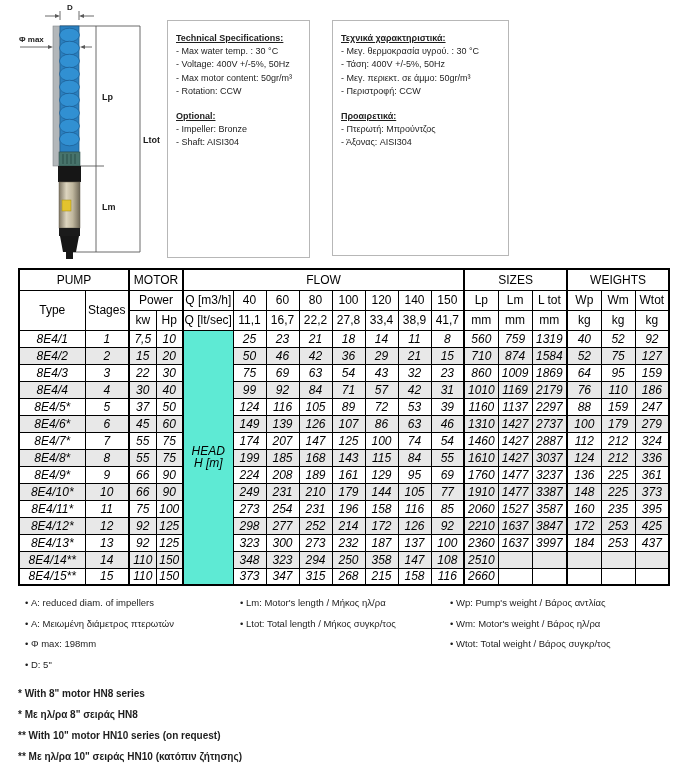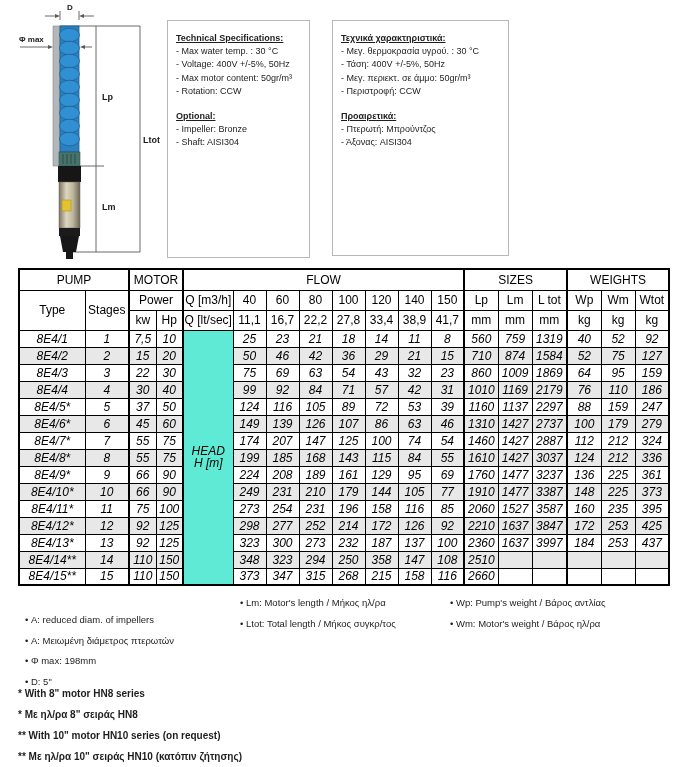--- a/index.html
+++ b/index.html
@@ -22,21 +22,21 @@
   .perf-table tr.hr1{height:21px;}
   .perf-table tr.hr2{height:20px;}
   .perf-table tr.hr3{height:20px;margin-top:36px;}
   .perf-table tbody tr{height:17px;font-style:italic;}
   .perf-table .gl{border-left:2px solid #000;}
   .perf-table tbody tr.stripe td{background:#e8e8e8;}
   .perf-table td.headcell{background:#5eead4;line-height:12px;}
 
   .legend{position:absolute;top:597px;left:0;width:688px;font-size:9.5px;color:#1d1d1d;}
   .legend-col{position:absolute;top:0;}
-  .lc1{left:25px;margin-top:17px;}.lc2{left:240px;}.lc3{left:450px;}
+  .lc1{left:25px;}.lc2{left:240px;}.lc3{left:450px;}
   .legend-col div{height:20.5px;}
   .legend-col div::before{content:"\2022\00a0 ";}
 
   .footnotes{position:absolute;top:683px;left:18px;font-weight:bold;font-size:10px;
              line-height:21px;color:#1d1d1d;}
 </style>
 </head>
 <body>
 
 <div class="page">
@@ -495,20 +495,21 @@
         <div>Φ max: 198mm</div>
         <div>D: 5"</div>
       </div>
       <div class="legend-col lc2">
         <div>Lm: Motor's length / Μήκος ηλ/ρα</div>
         <div>Ltot: Total length / Μήκος συγκρ/τος</div>
       </div>
       <div class="legend-col lc3">
         <div>Wp: Pump's weight / Βάρος αντλίας</div>
         <div>Wm: Motor's weight / Βάρος ηλ/ρα</div>
+        <div>Wtot: Total weight / Βάρος συγκρ/τος</div>
       </div>
     </div>
   <div class="footnotes" id="footnotes">
       <div>* With 8" motor HN8 series</div>
       <div>* Με ηλ/ρα 8" σειράς HN8</div>
       <div>** With 10" motor HN10 series (on request)</div>
       <div>** Με ηλ/ρα 10" σειράς HN10 (κατόπιν ζήτησης)</div>
     </div>
 
 </div>

